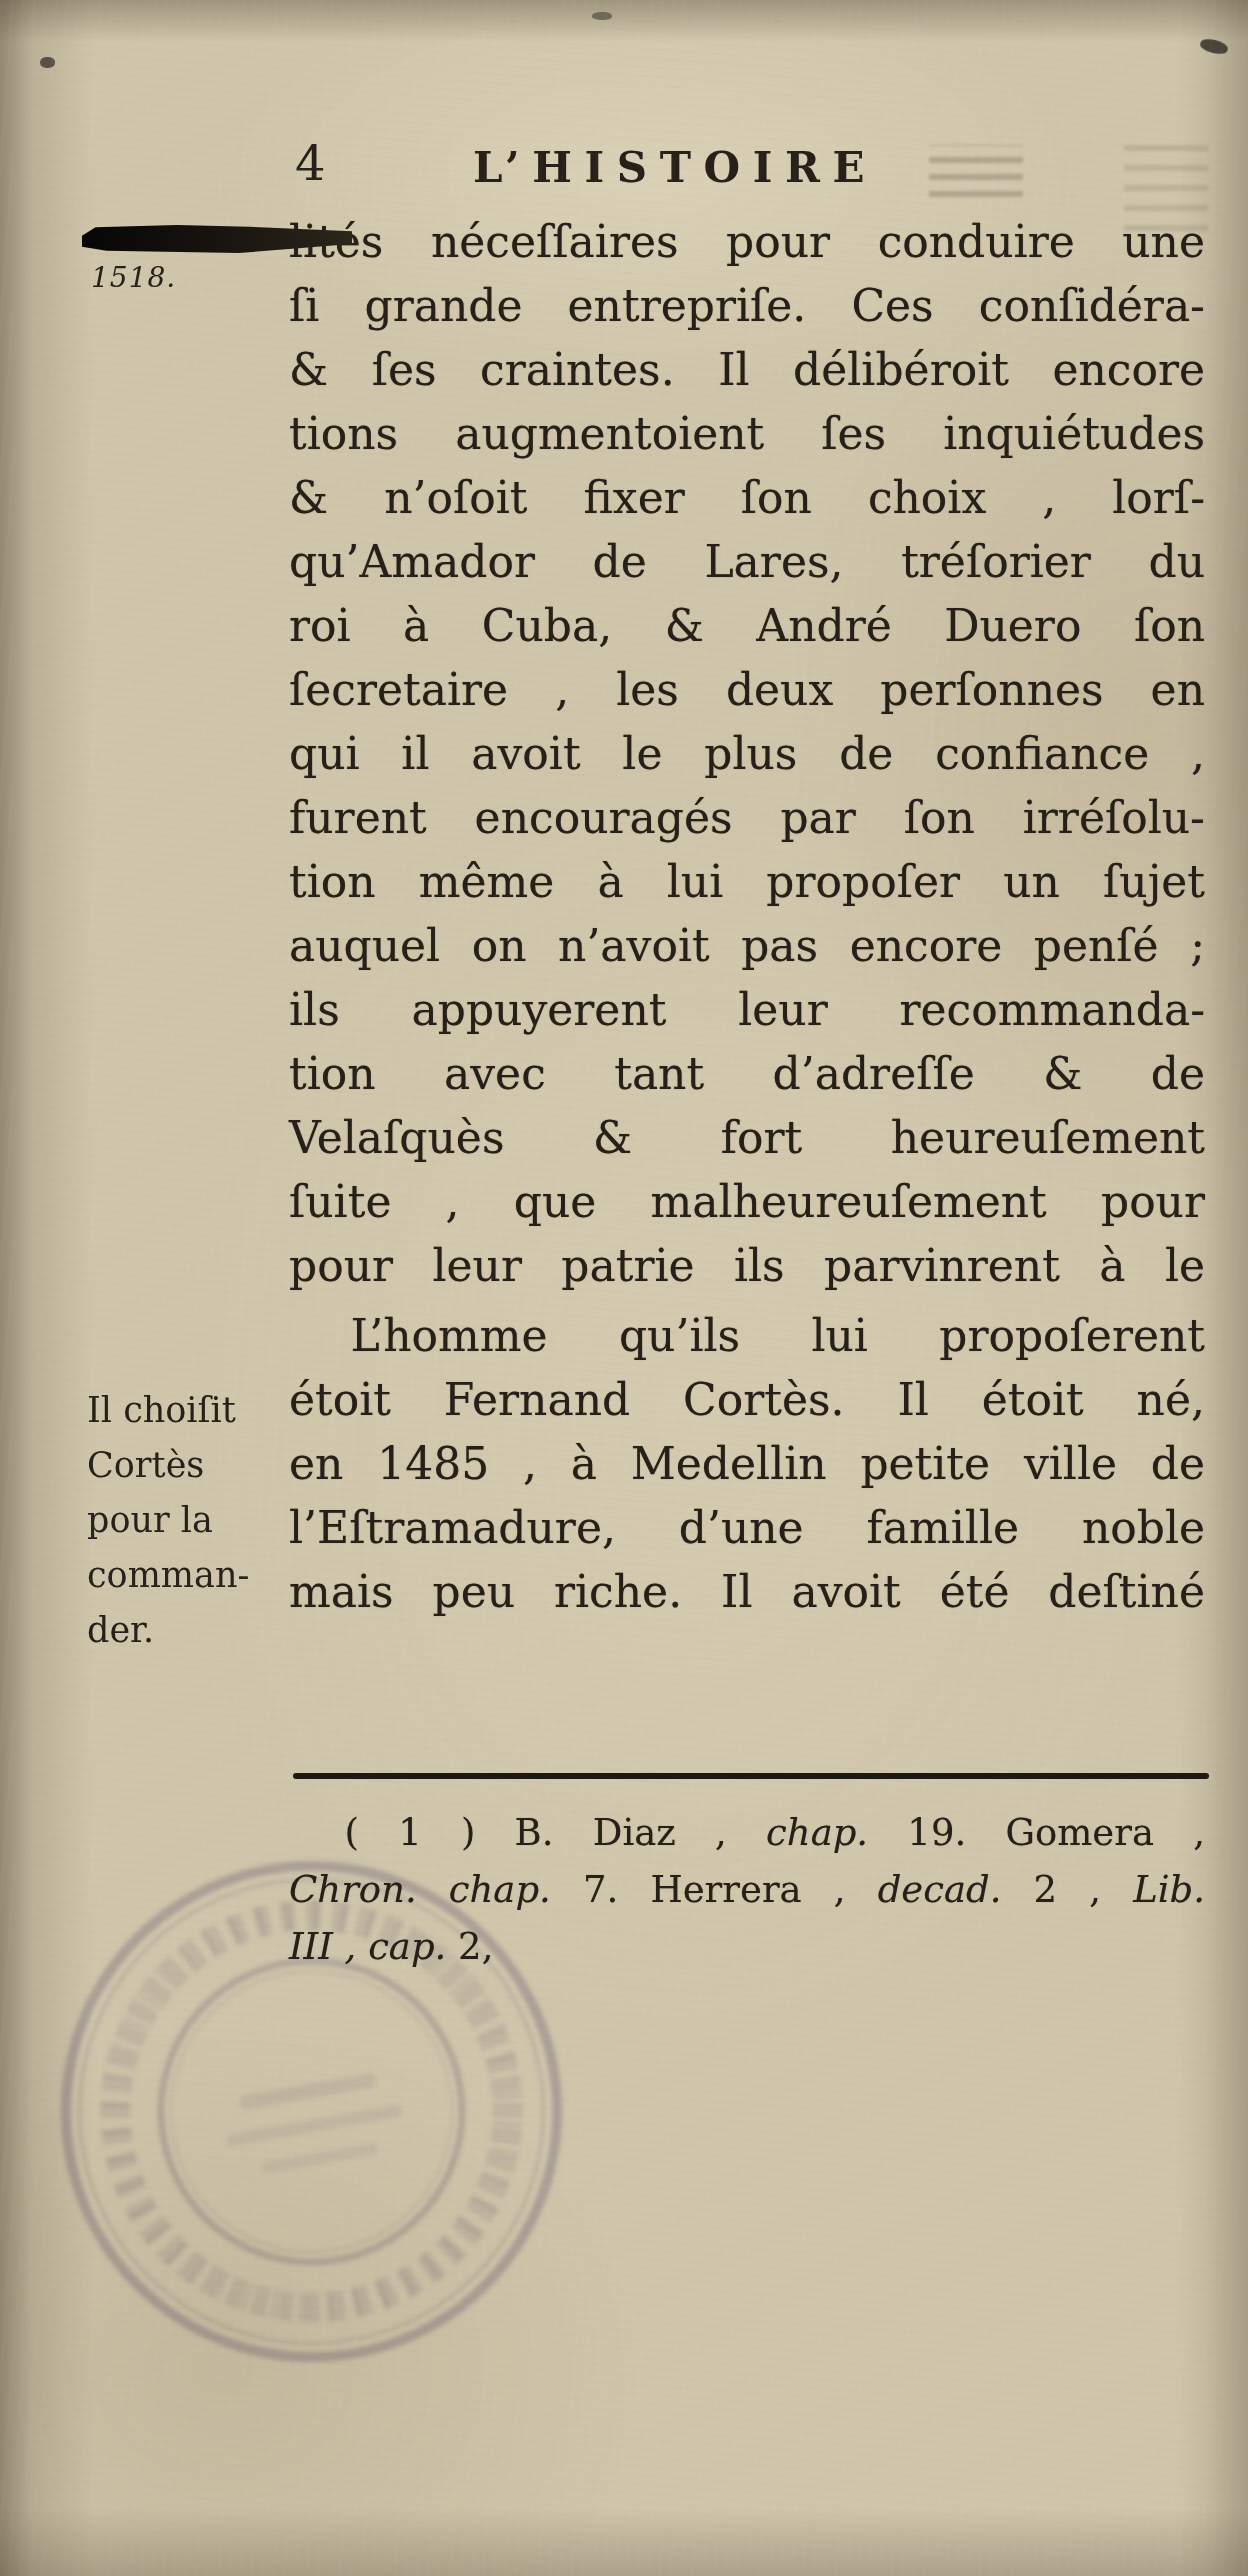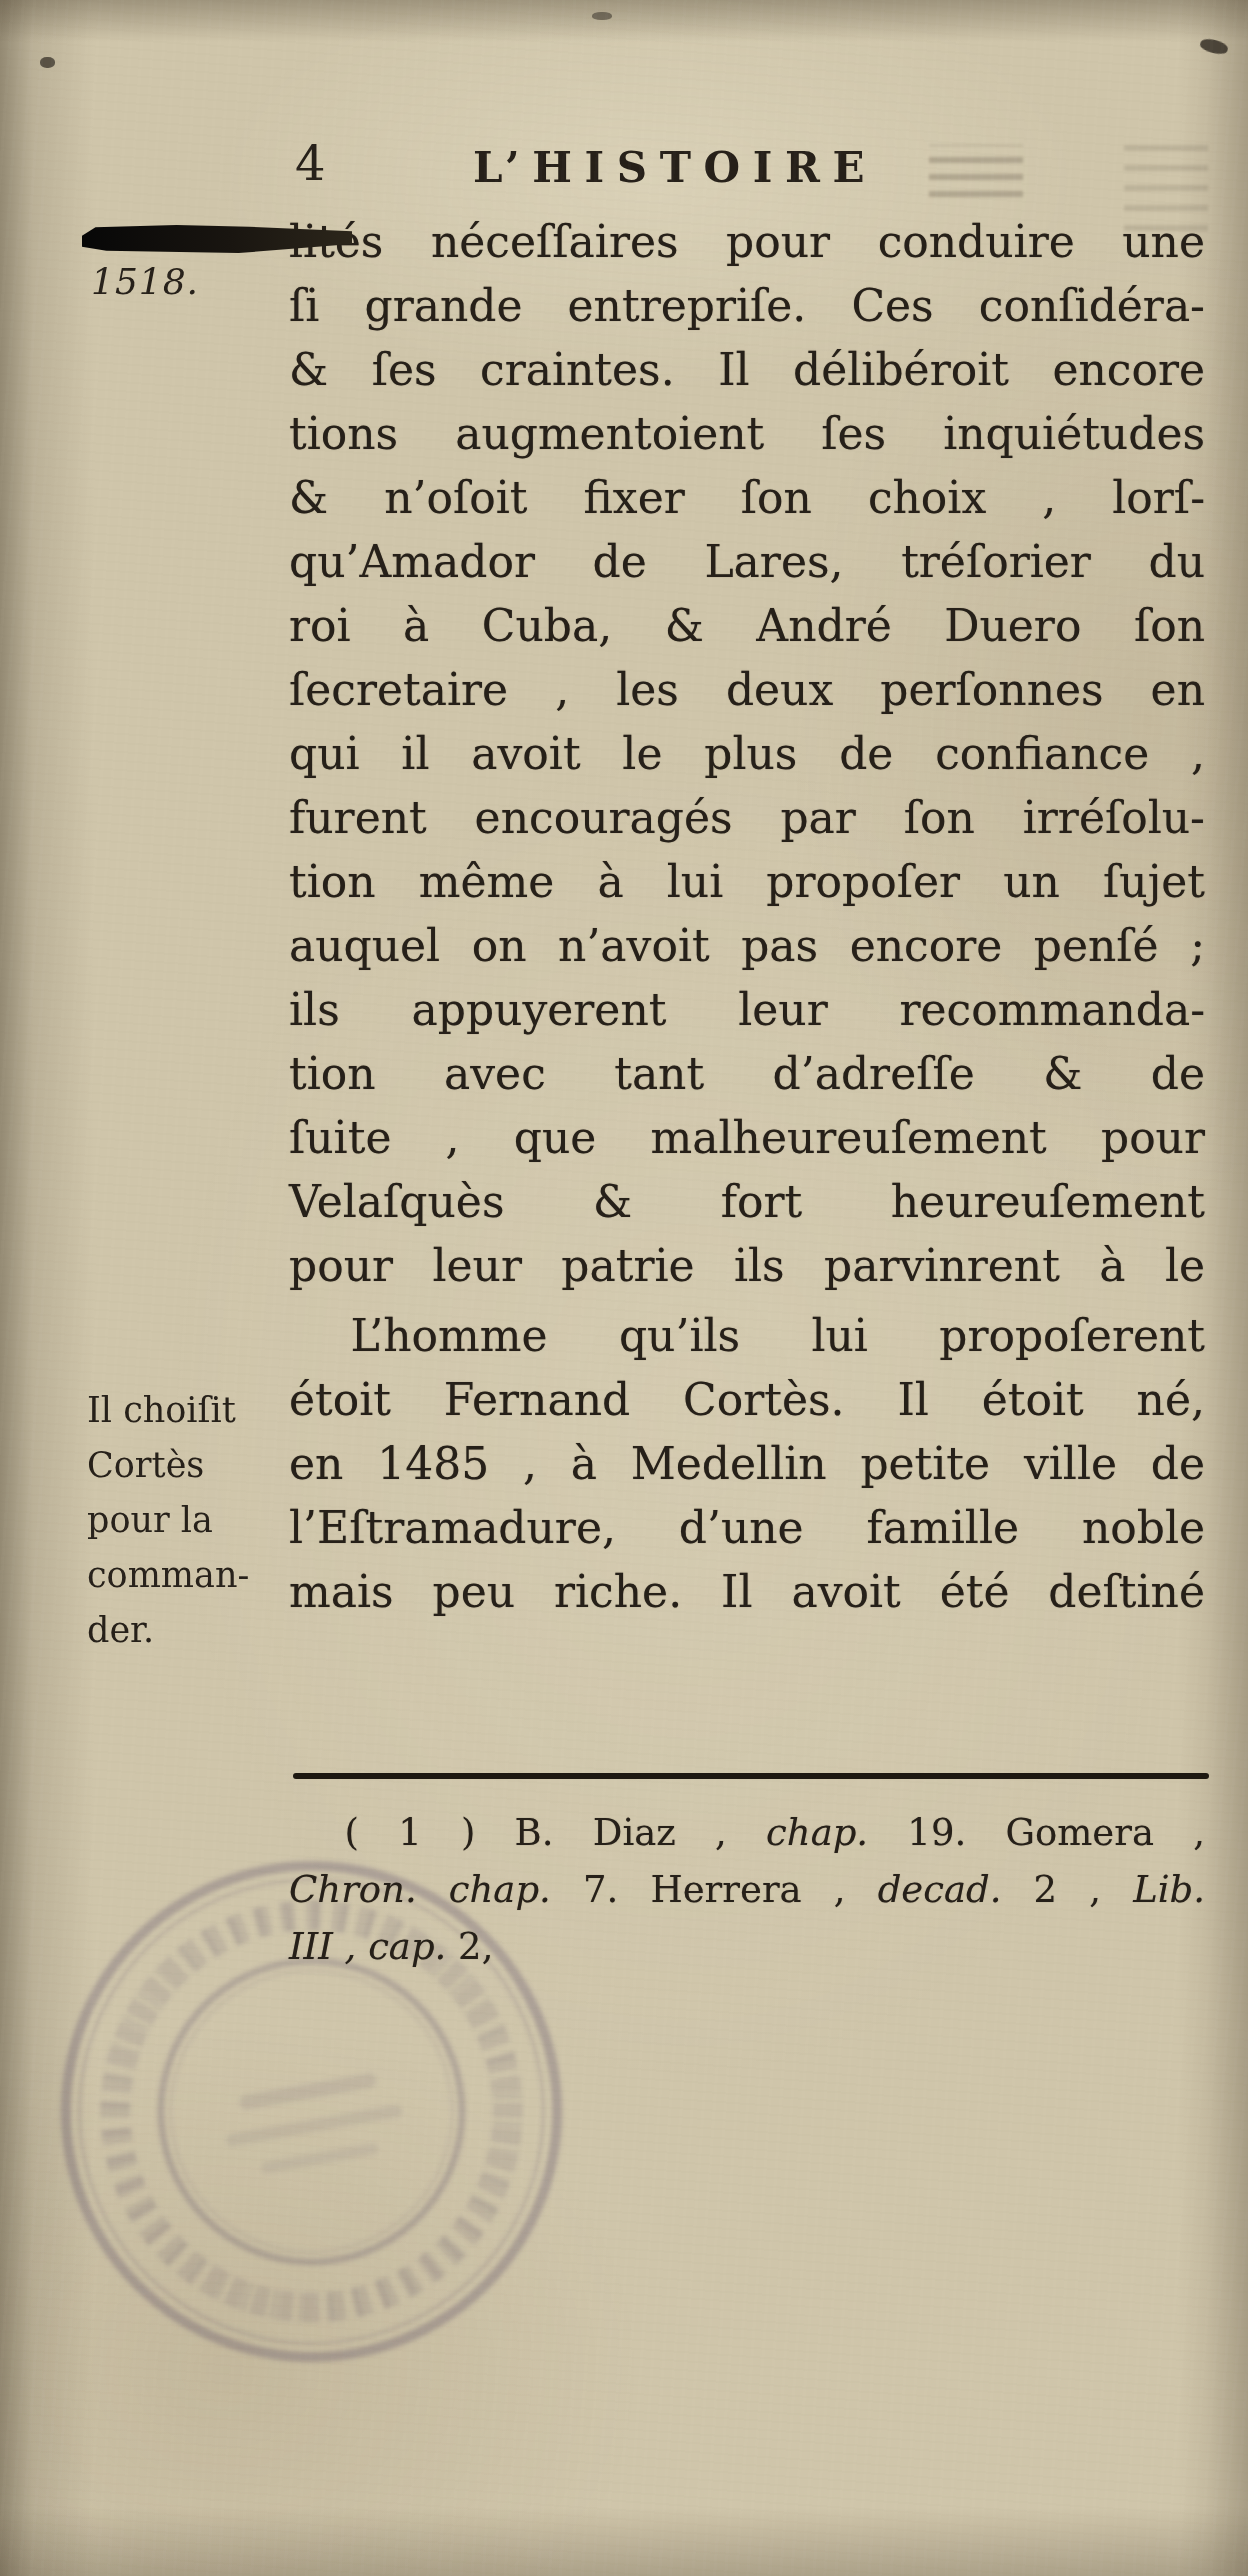--- a/index.html
+++ b/index.html
@@ -25,21 +25,21 @@
   .edge-bottom{position:absolute;left:0;right:0;bottom:0;height:69px;
     background:linear-gradient(0deg,rgba(72,60,42,.26),transparent);}
   .texture{position:absolute;inset:0;pointer-events:none;opacity:.55;
     background:
       repeating-linear-gradient(4deg, rgba(110,92,64,.035) 0 2px, transparent 2px 9px),
       repeating-linear-gradient(94deg, rgba(255,255,255,.03) 0 3px, transparent 3px 11px);}
   
   .page-number{position:absolute;left:295px;top:135px;font-size:48px;}
   .running-title{position:absolute;left:473px;top:143px;font-size:42px;letter-spacing:.30em;white-space:nowrap;font-weight:bold;}
   
-  .year-note{position:absolute;left:91px;top:261px;font-size:36px;font-style:italic;letter-spacing:1px;}
+  .year-note{position:absolute;left:91px;top:261px;font-size:28px;font-style:italic;letter-spacing:1px;}
   .side-note{position:absolute;left:87px;top:1383px;width:208px;font-size:35px;line-height:55px;}
   .side-note .tline{text-align:left;text-align-last:left;}
   
   .main-text{position:absolute;left:289px;top:210px;width:916px;font-size:44px;line-height:64px;z-index:3;
     text-shadow:0 0 1px rgba(45,35,22,.45);}
   .para2{margin-top:6px;}
   .tline{text-align:justify;text-align-last:justify;}
   .tline.nojust{text-align-last:left;}
   .tline.indent{text-indent:1.4em;}
   .it{font-style:italic;}
@@ -105,22 +105,22 @@
         <div class="tline">&amp; n’oſoit fixer ſon choix , lorſ-</div>
         <div class="tline">qu’Amador de Lares, tréſorier du</div>
         <div class="tline">roi à Cuba, &amp; André Duero ſon</div>
         <div class="tline">ſecretaire , les deux perſonnes en</div>
         <div class="tline">qui il avoit le plus de confiance ,</div>
         <div class="tline">furent encouragés par ſon irréſolu-</div>
         <div class="tline">tion même à lui propoſer un ſujet</div>
         <div class="tline">auquel on n’avoit pas encore penſé ;</div>
         <div class="tline">ils appuyerent leur recommanda-</div>
         <div class="tline">tion avec tant d’adreſſe &amp; de</div>
+        <div class="tline">Velaſquès &amp; fort heureuſement</div>
         <div class="tline">ſuite , que malheureuſement pour</div>
-        <div class="tline">Velaſquès &amp; fort heureuſement</div>
         <div class="tline">pour leur patrie ils parvinrent à le</div>
       </div>
     <div class="para2">
         <div class="tline indent">L’homme qu’ils lui propoſerent</div>
         <div class="tline">étoit Fernand Cortès. Il étoit né,</div>
         <div class="tline">en 1485 , à Medellin petite ville de</div>
         <div class="tline">l’Eſtramadure, d’une famille noble</div>
         <div class="tline">mais peu riche. Il avoit été deſtiné</div>
       </div>
   </div>

